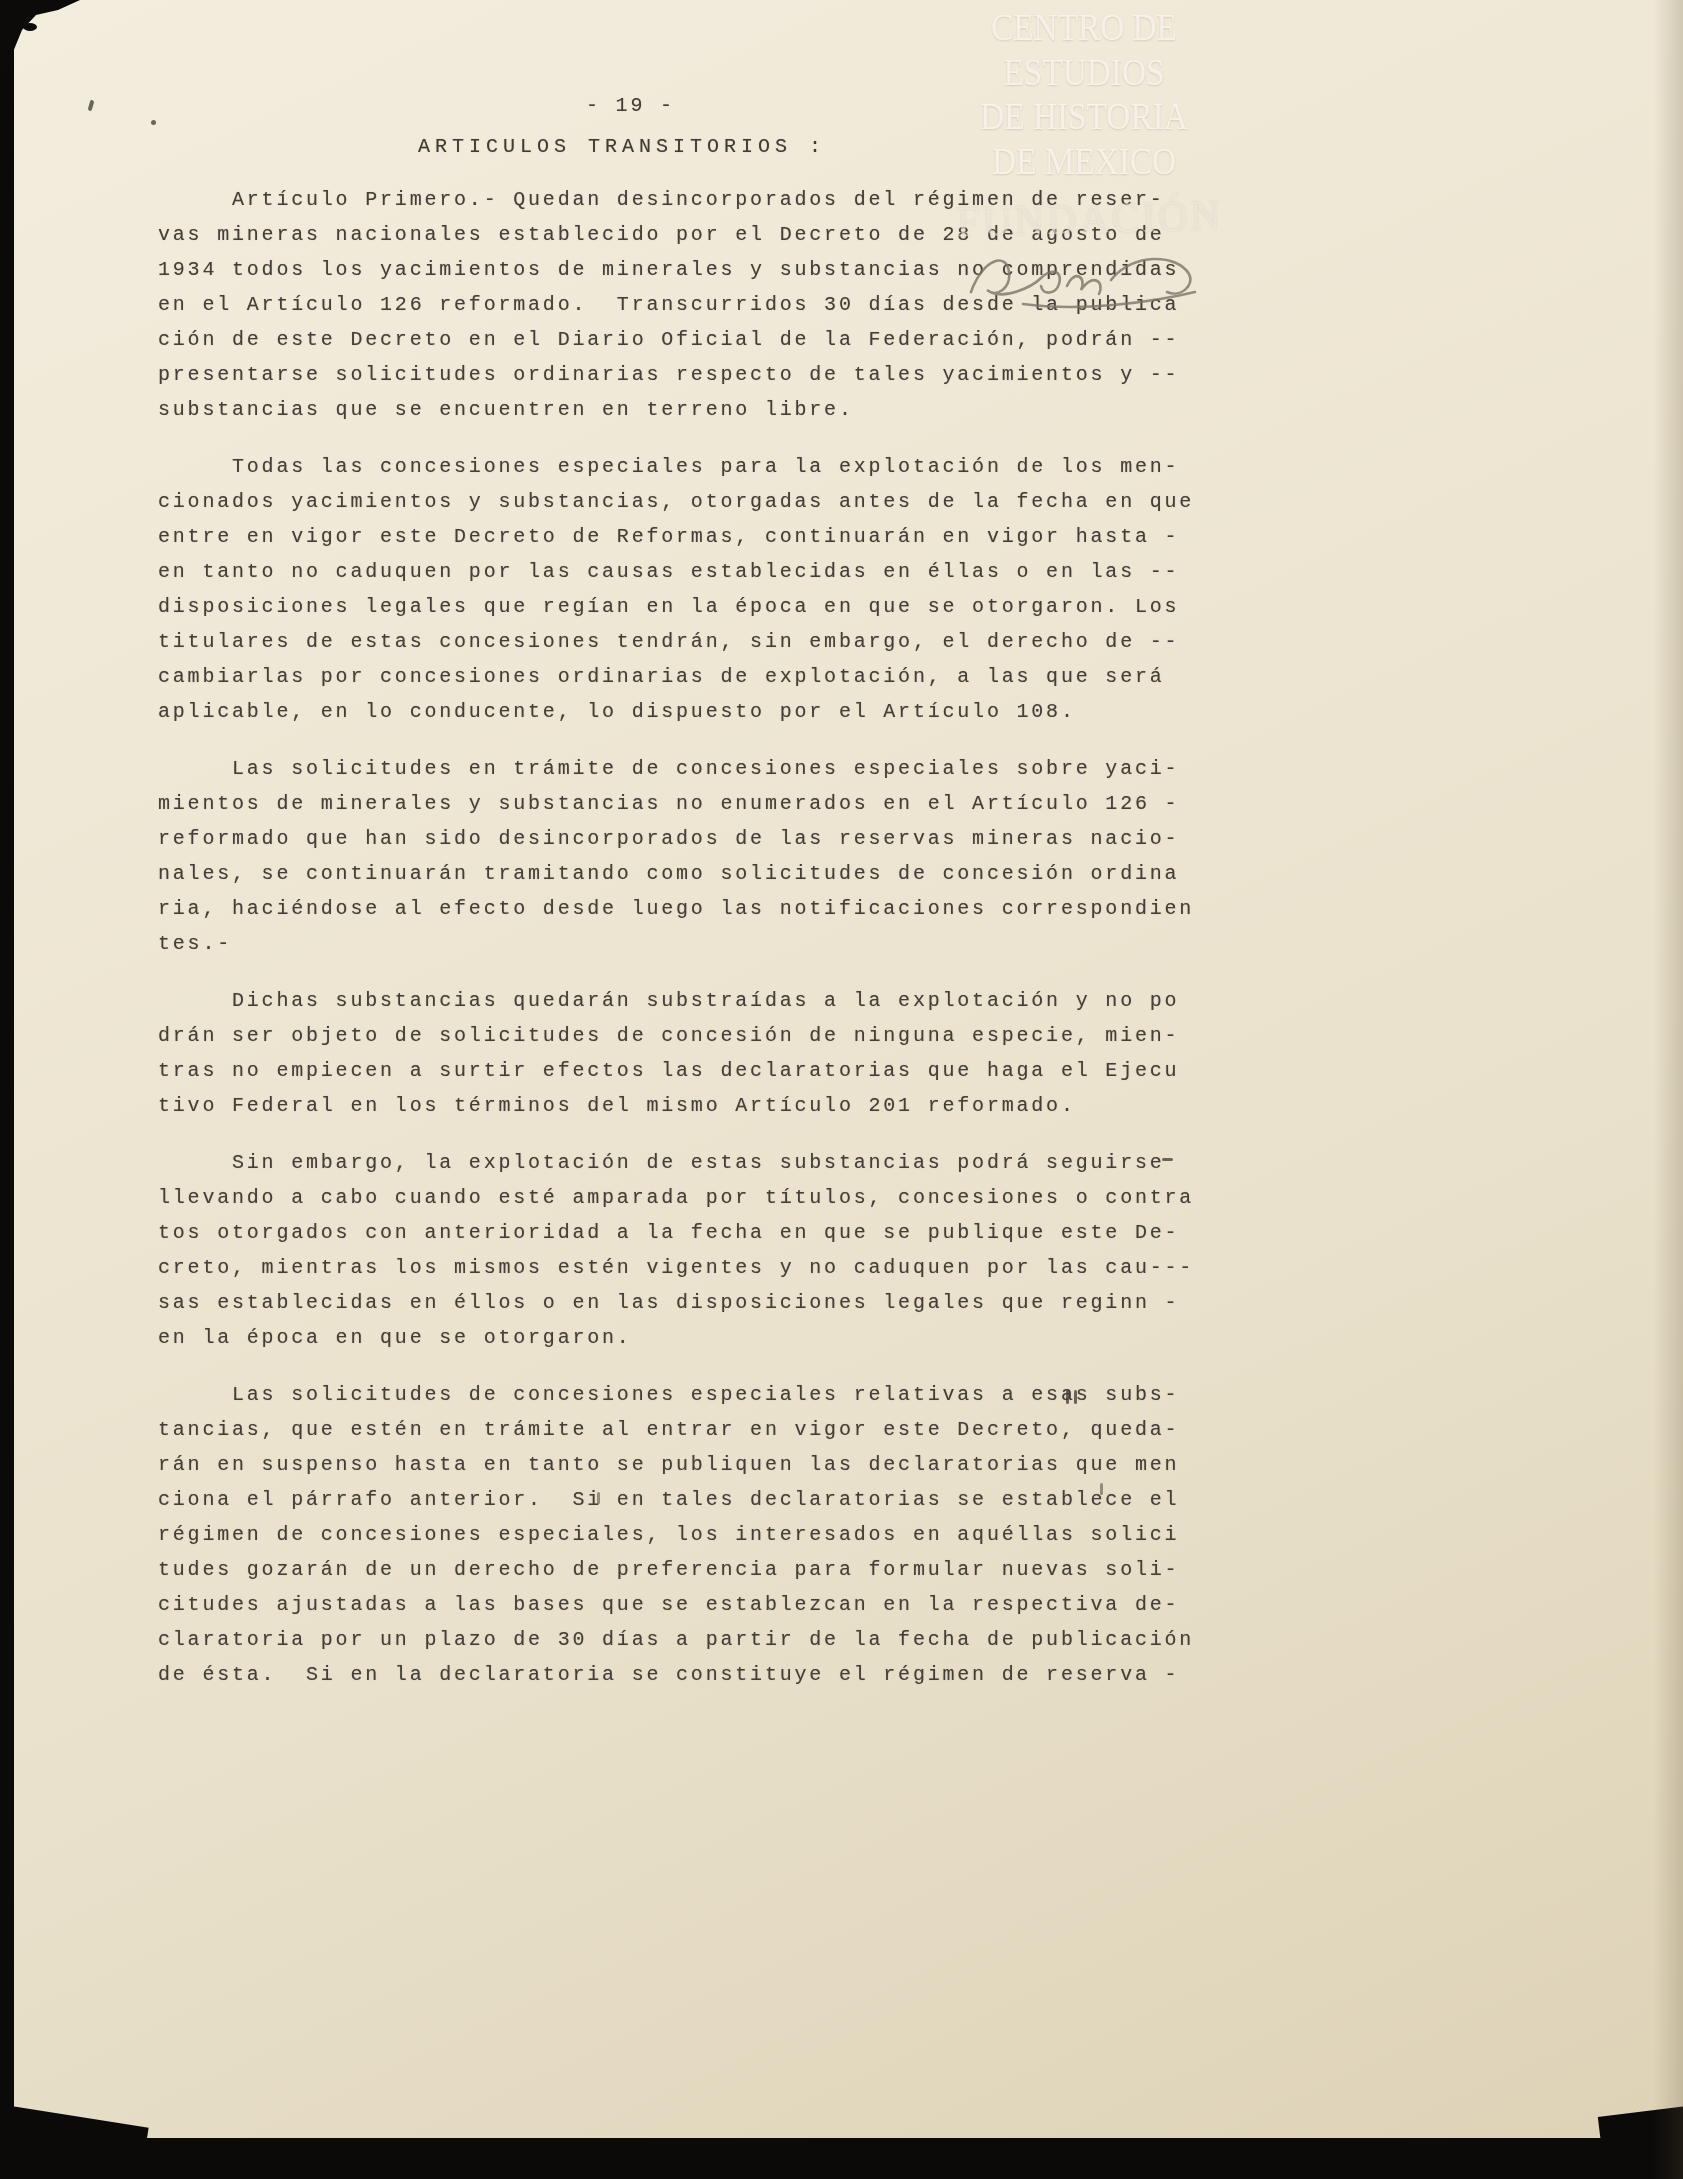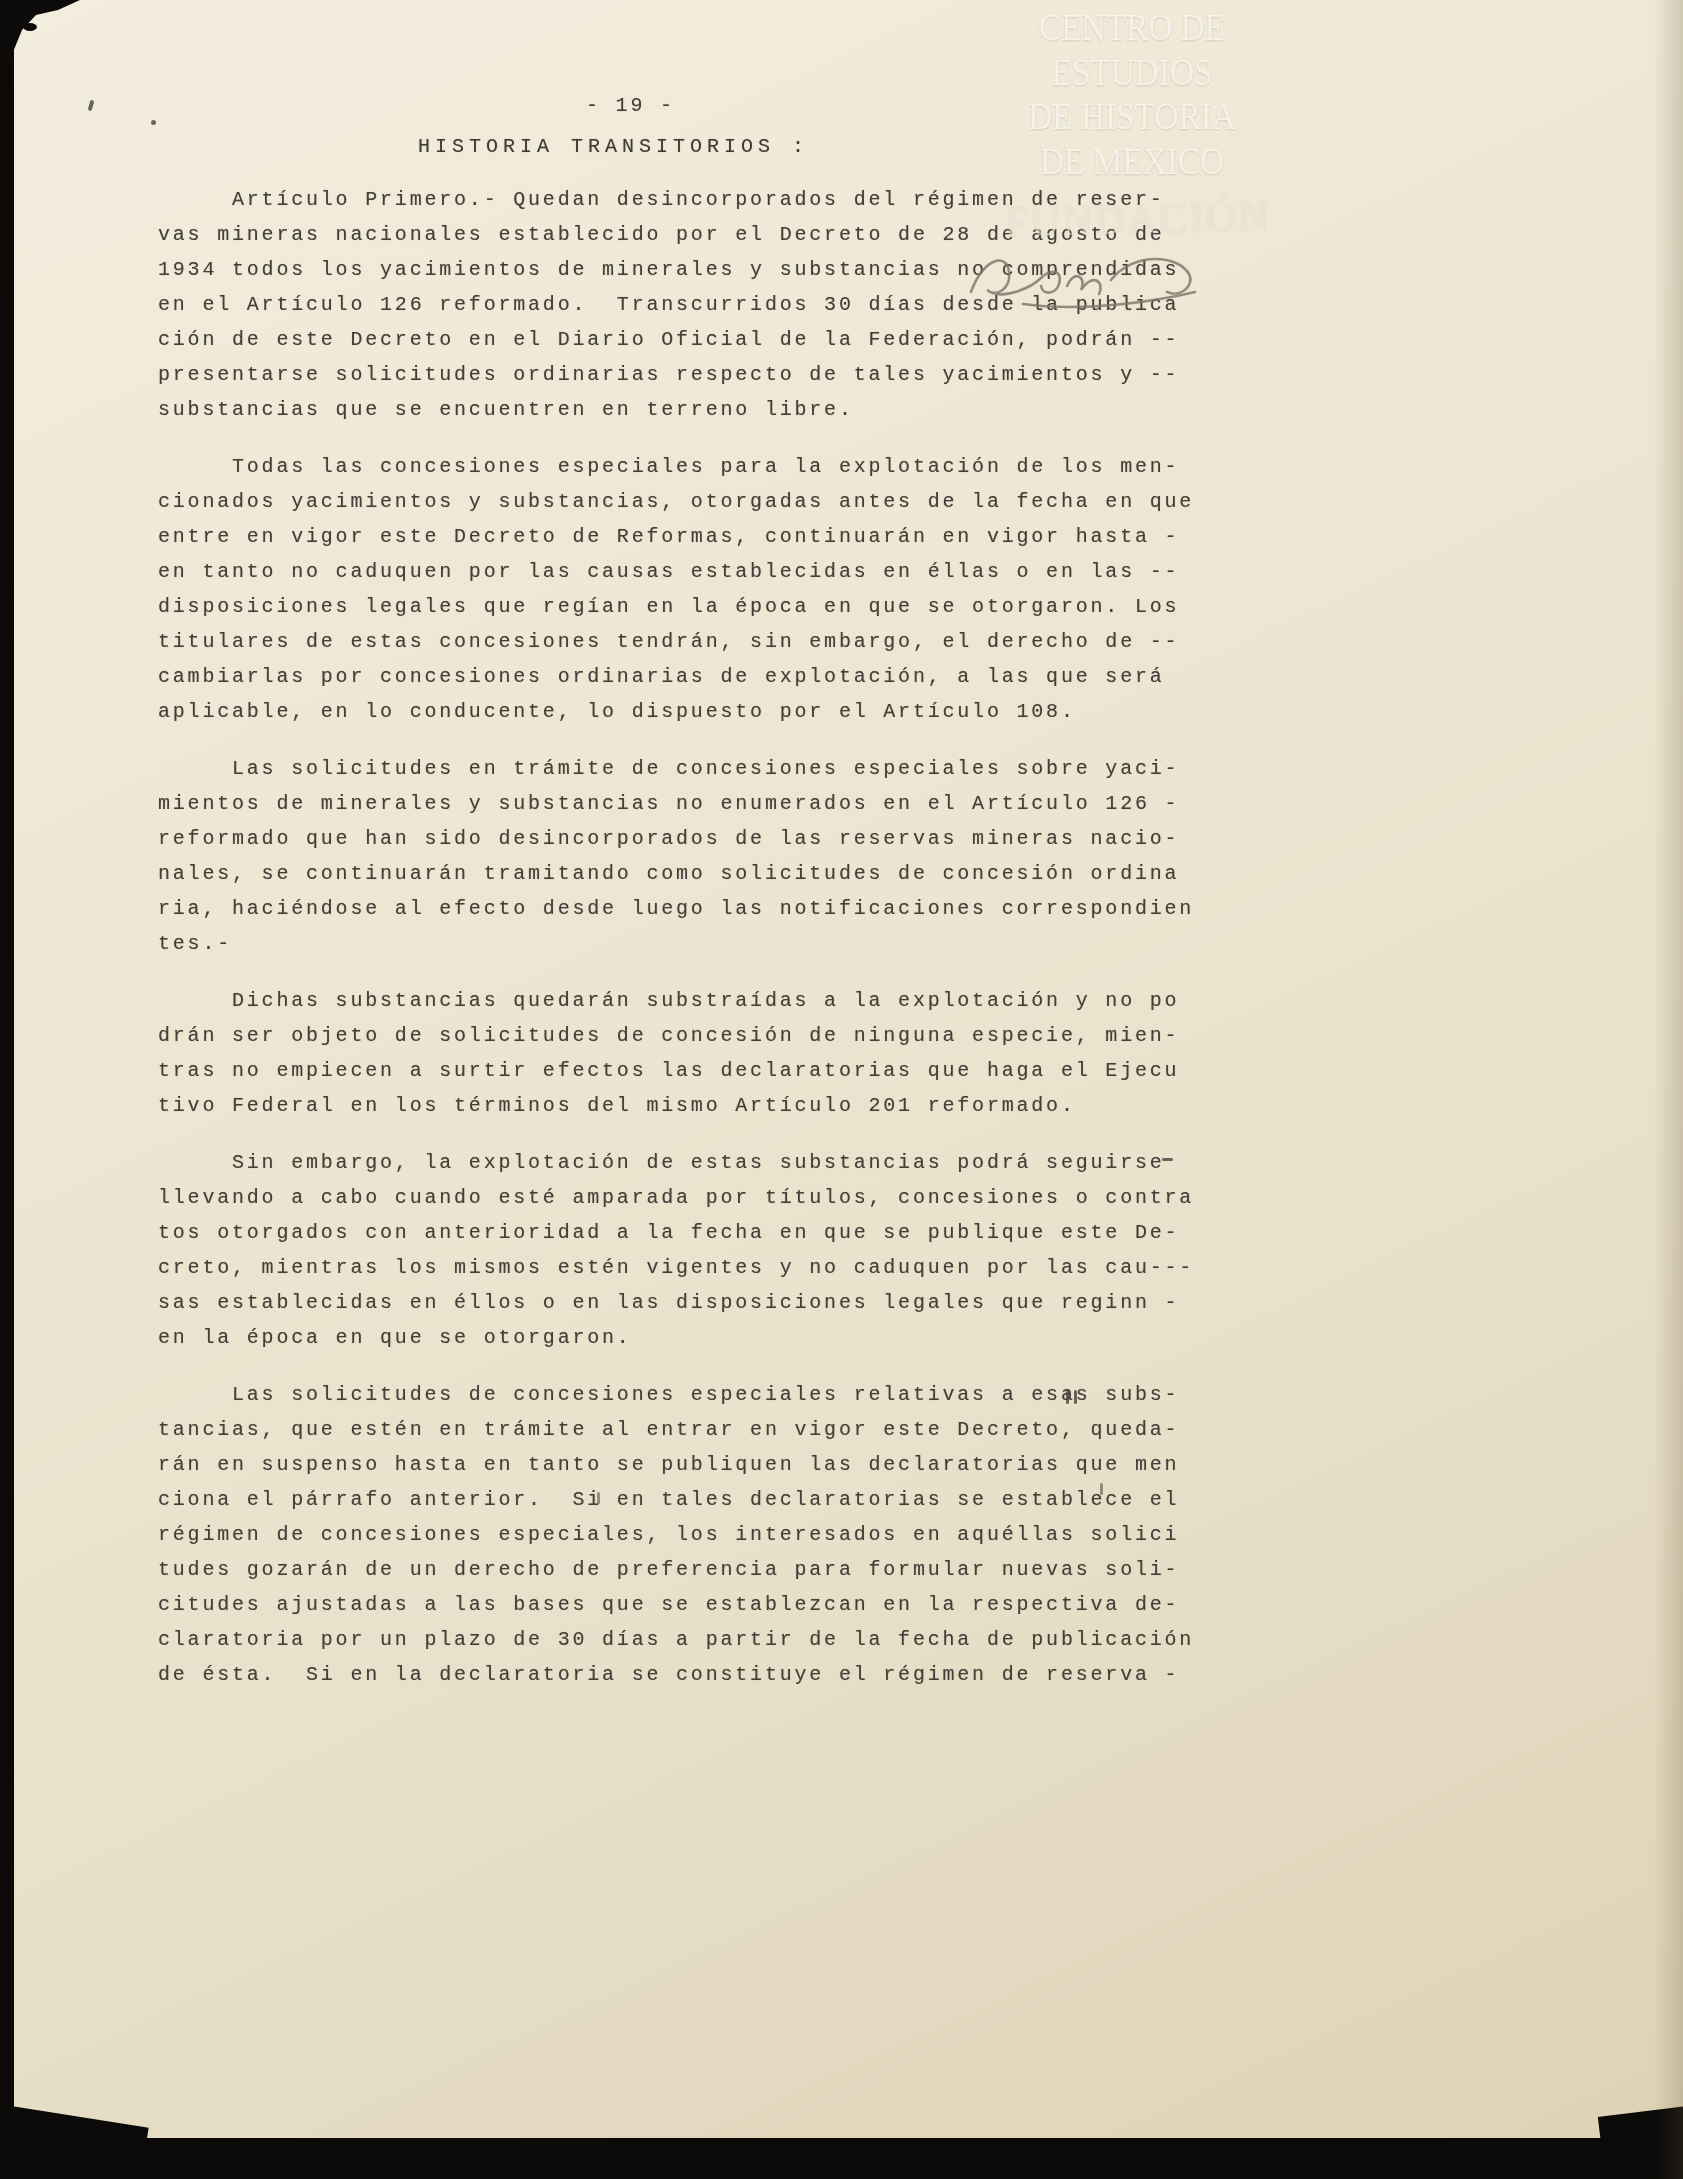--- a/index.html
+++ b/index.html
@@ -30,21 +30,21 @@
   .doc-title{margin-left:260px;letter-spacing:5px;margin-bottom:24px;color:#3f3b35;white-space:pre;
     text-shadow:0 0 1px rgba(64,58,48,.4);}
   .paragraph{
     white-space:pre;line-height:35px;margin-bottom:22px;
     text-shadow:0 0 1px rgba(64,58,48,.35);
   }
   
   .watermark{
     position:absolute;top:6px;left:950px;width:268px;text-align:center;
     font-family:"Liberation Serif","DejaVu Serif",serif;
-    color:rgba(251,248,241,.82);z-index:5;pointer-events:none;margin-left:48px;
+    color:rgba(251,248,241,.82);z-index:5;pointer-events:none;
   }
   .wm-line{
     font-size:37px;line-height:44.5px;transform:scaleX(.9);
     text-shadow:0 1px 2px rgba(140,128,105,.28);
   }
   .wm-fundacion{
     margin-top:10px;font-size:43px;letter-spacing:3px;
     color:rgba(250,246,237,.5);
     transform:rotate(-1.5deg) scaleX(.95);
     text-shadow:0 0 2px rgba(150,138,115,.25);
@@ -63,21 +63,21 @@
   <div class="corner-br"></div>
   <div class="edge-bottom"></div>
   <div class="right-shade"></div>
   <svg class="corner-tl" width="112" height="92" viewBox="0 0 112 92">
     <path d="M0,0 L80,0 L58,10 L36,15 L22,30 L13,52 L7,72 L0,80 Z" fill="#0c0b0a"></path>
     <ellipse cx="30" cy="27" rx="7" ry="4" fill="#0c0b0a"></ellipse>
   </svg>
 
   <div class="content">
     <div class="page-number">- 19 -</div>
-    <div class="doc-title">HISTORIA TRANSITORIOS :</div>
+    <div class="doc-title">ARTICULOS TRANSITORIOS :</div>
     <div class="body">
         <div class="paragraph">     Artículo Primero.- Quedan desincorporados del régimen de reser-
 vas mineras nacionales establecido por el Decreto de 28 de agosto de
 1934 todos los yacimientos de minerales y substancias no comprendidas
 en el Artículo 126 reformado.  Transcurridos 30 días desde la publica
 ción de este Decreto en el Diario Oficial de la Federación, podrán --
 presentarse solicitudes ordinarias respecto de tales yacimientos y --
 substancias que se encuentren en terreno libre.</div>
         <div class="paragraph">     Todas las concesiones especiales para la explotación de los men-
 cionados yacimientos y substancias, otorgadas antes de la fecha en que

